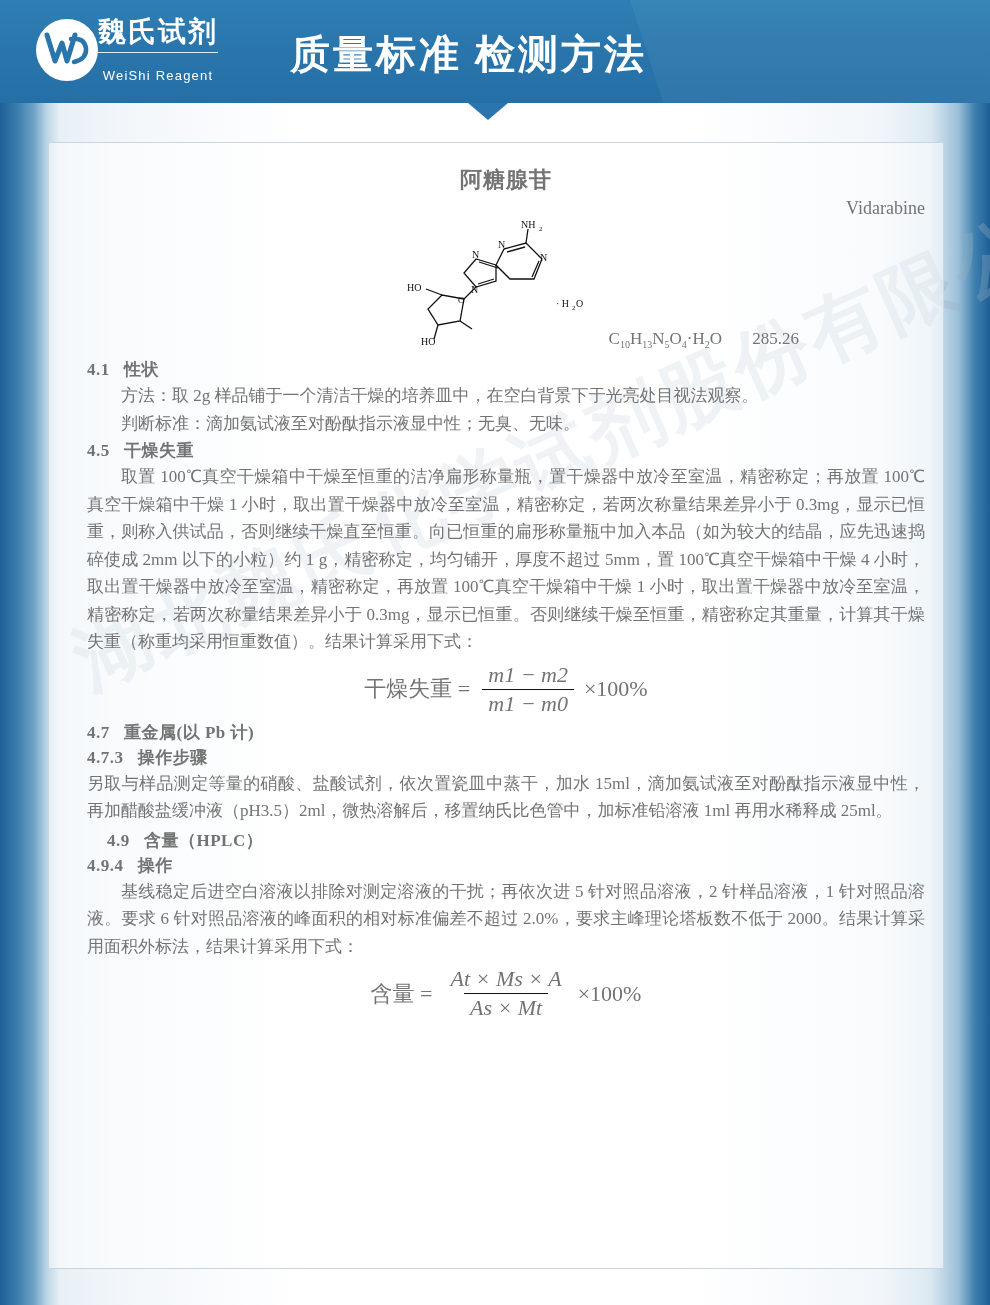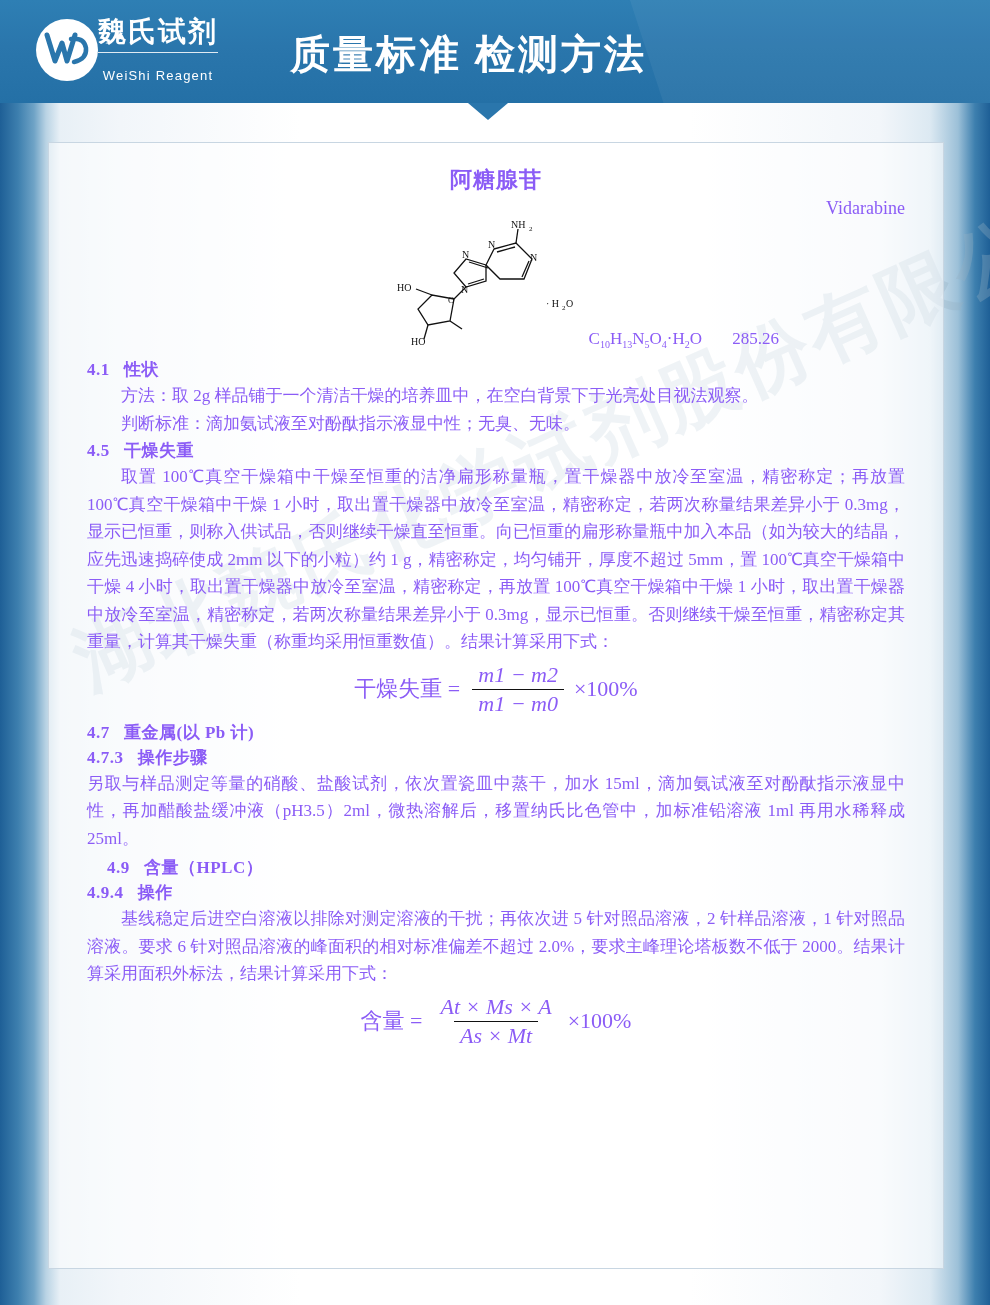--- a/index.html
+++ b/index.html
@@ -119,22 +119,22 @@
     left: 48px;
     top: 142px;
     width: 894px;
     height: 1125px;
     background: rgba(255,255,255,0.55);
     border: 1px solid #c8d6e2;
     z-index: 4;
   }
   .sheet-inner {
     position: relative;
-    padding: 22px 38px 0 38px;
-    color: #8b5cf6;
+    padding: 22px 18px 0 38px;
+    color: #737373;
   }
 
   
   .doc-title {
     text-align: center;
     font-size: 22px;
     font-weight: bold;
     letter-spacing: 1px;
   }
   .doc-subtitle {

